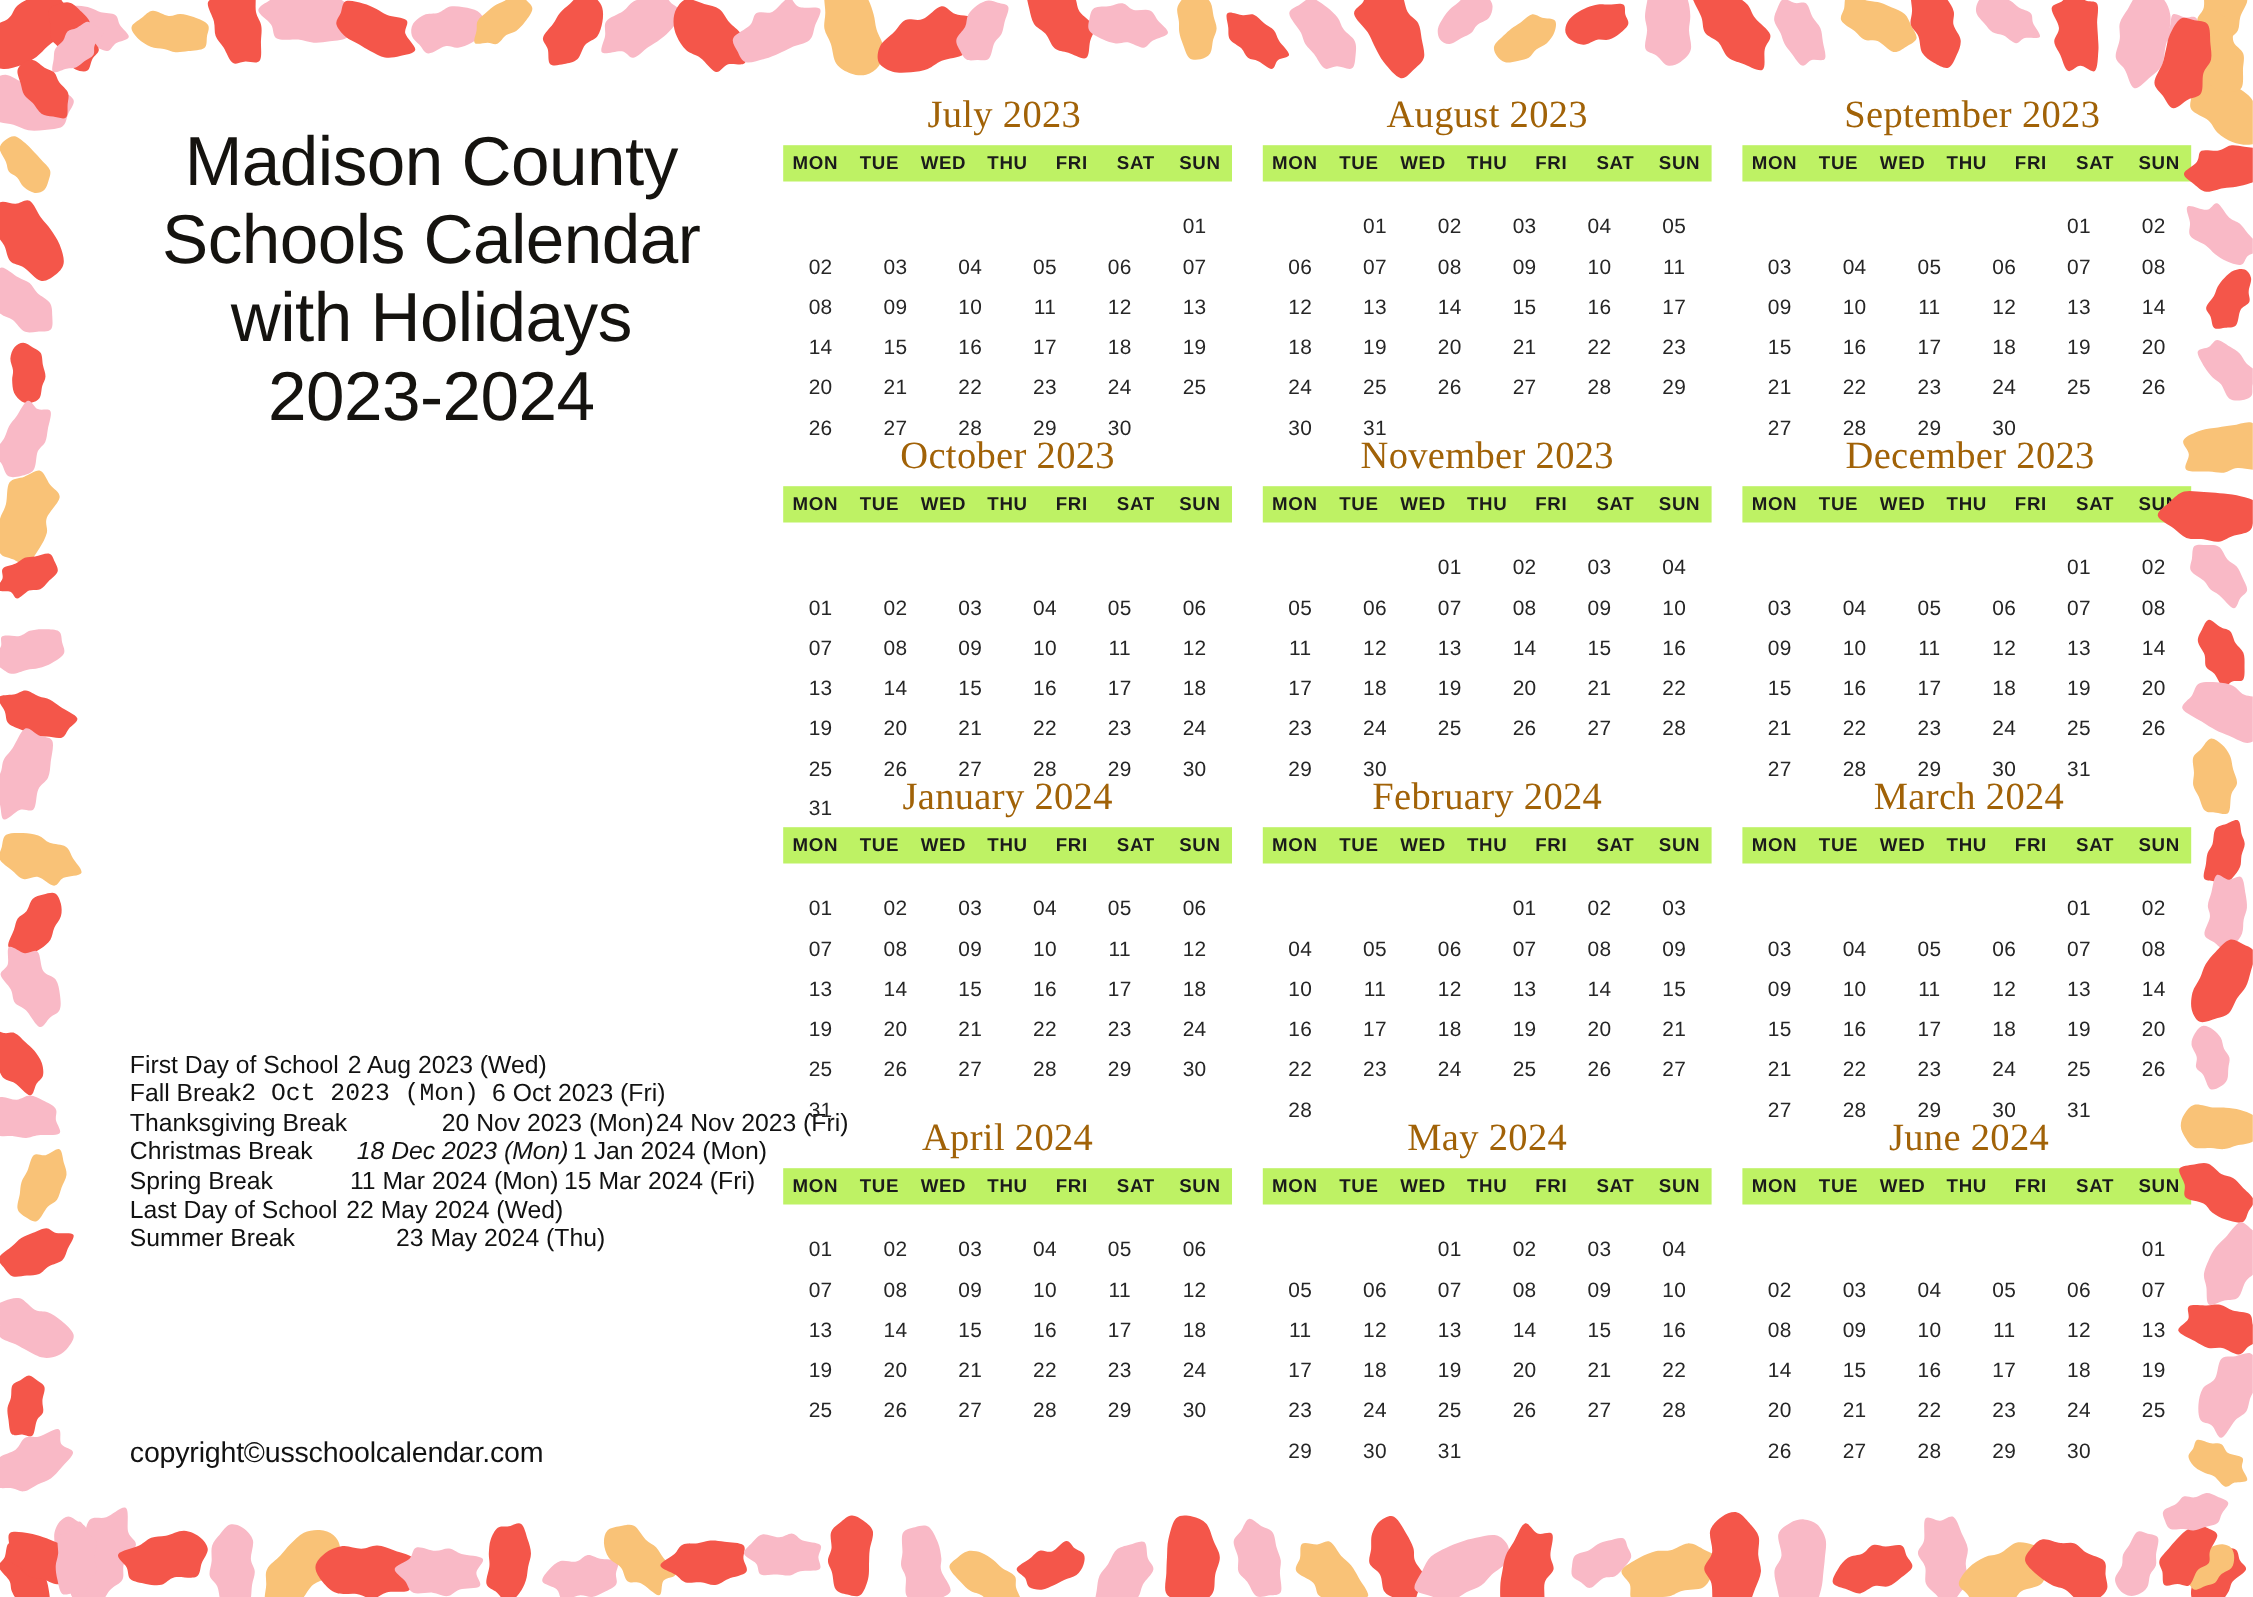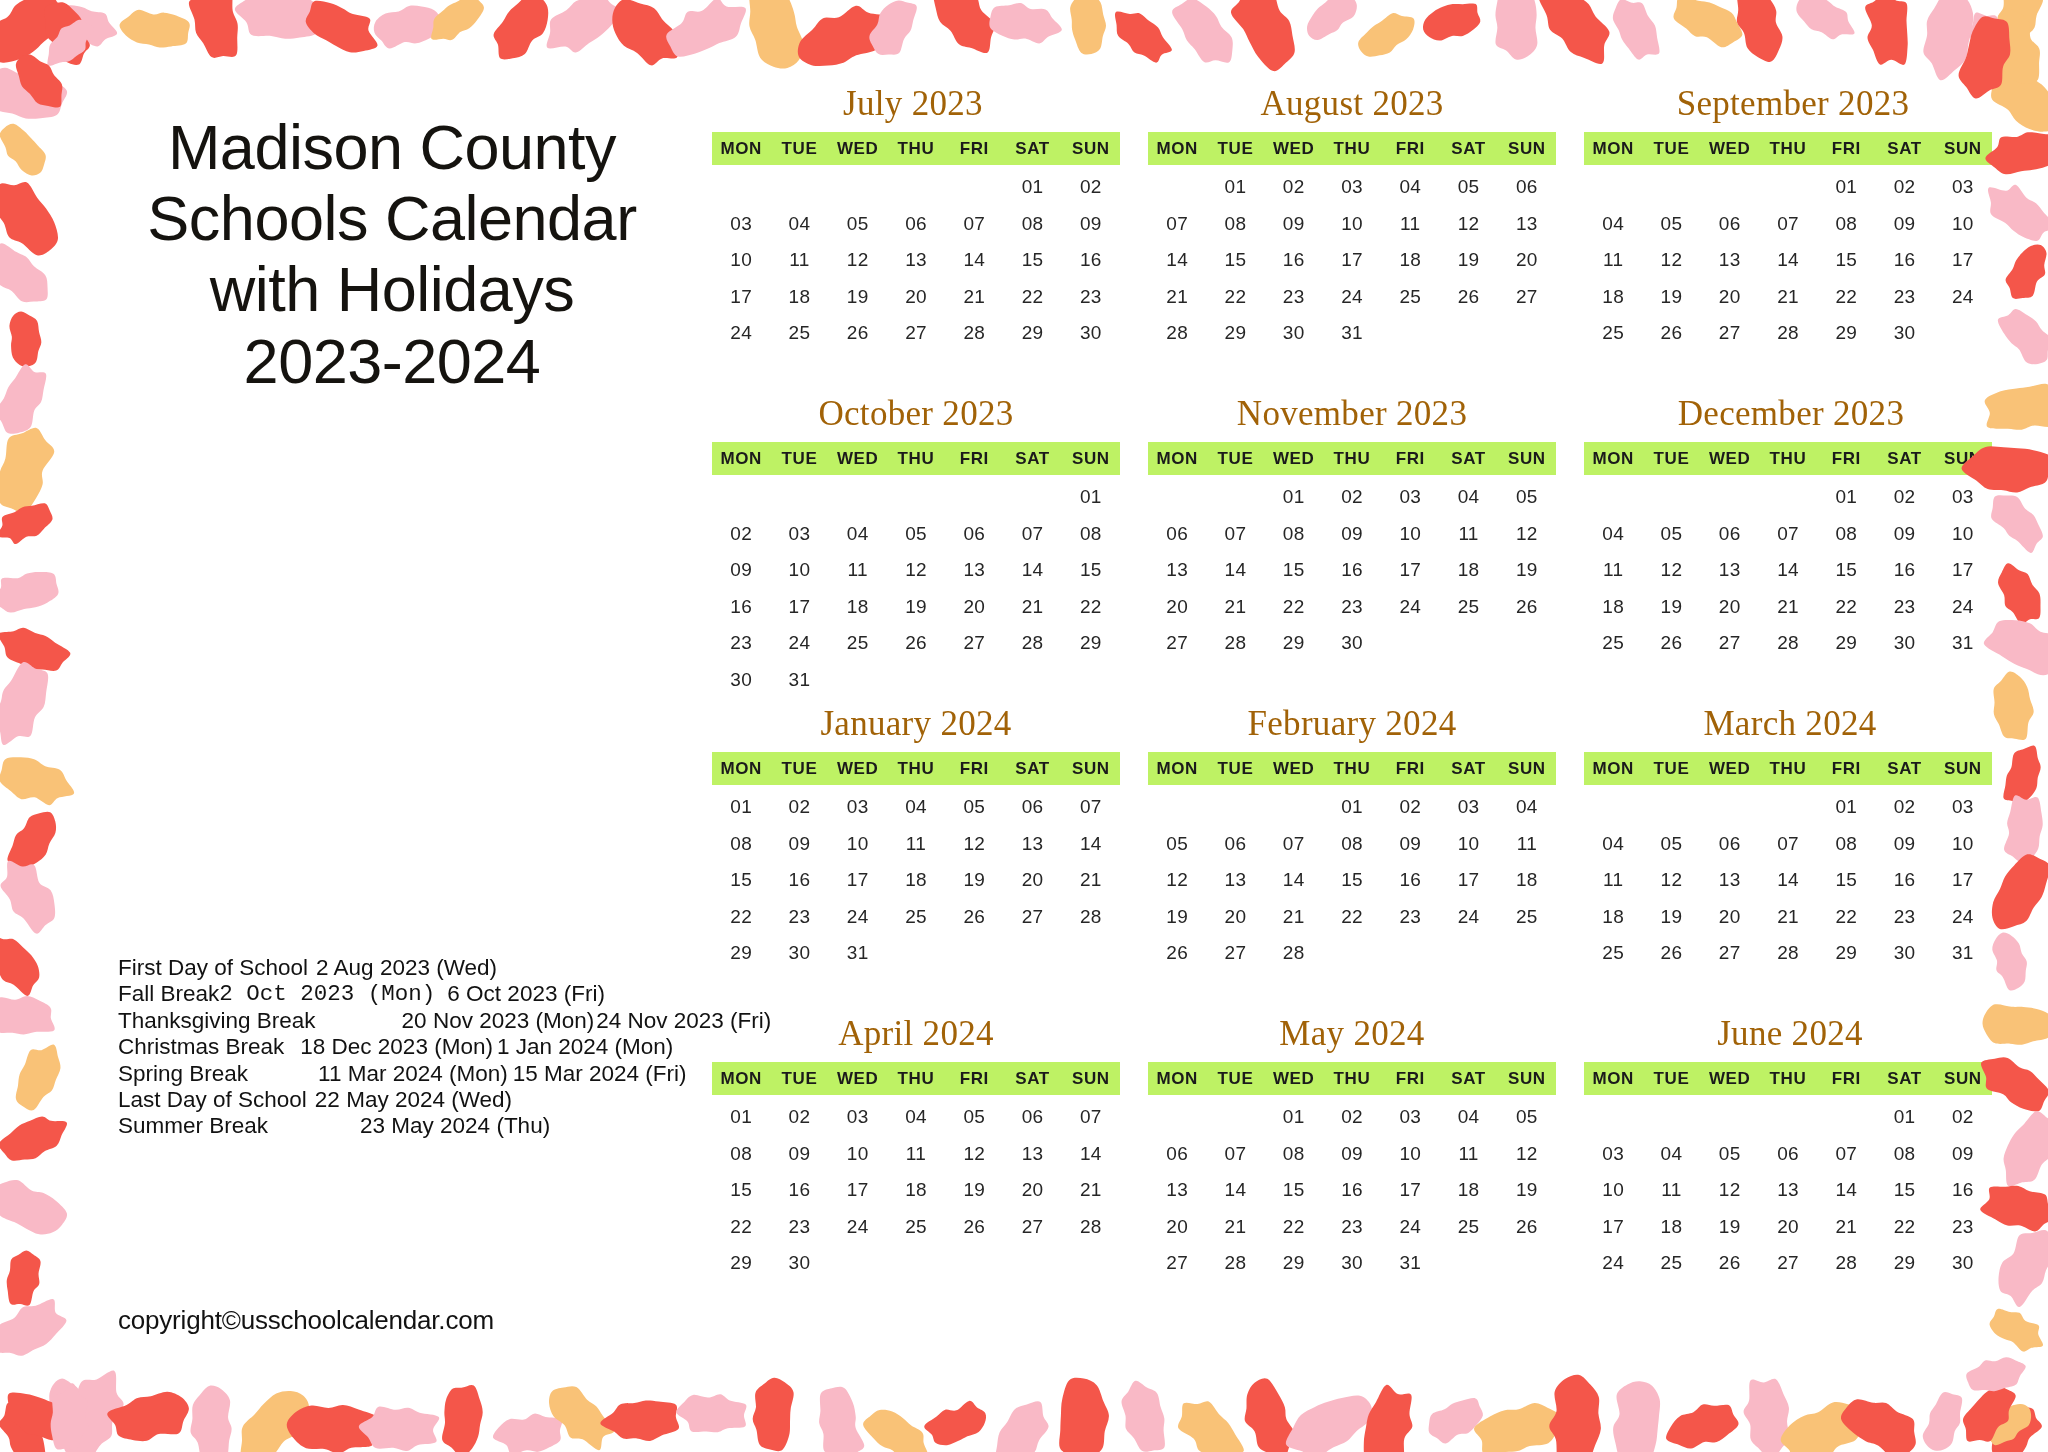--- a/index.html
+++ b/index.html
@@ -67,21 +67,21 @@
   .legend-name { }
   .legend-start { }
   .legend-end { }
 
   
   .lr0 .legend-start { margin-left: 8px; }
   .lr1 .legend-start { margin-left: 0px; font-family: Liberation Mono, monospace; }
   .lr1 .legend-end   { margin-left: 12px; text-align: right; }
   .lr2 .legend-start { margin-left: 86px; }
   .lr2 .legend-end   { margin-left: 2px; }
-  .lr3 .legend-start { margin-left: 16px; }
+  .lr3 .legend-start { margin-left: 40px; font-style: italic; }
   .lr3 .legend-end   { margin-left: 4px; }
   .lr4 .legend-start { margin-left: 70px; }
   .lr4 .legend-end   { margin-left: 5px; }
   .lr5 .legend-start { margin-left: 8px; }
   .lr6 .legend-start { margin-left: 92px; }
 
   
   .copyright {
     position: absolute;
     left: 118px;
@@ -122,23 +122,23 @@
   }
   .dow {
     font-size: 17px;
     font-weight: 700;
     color: #1b1b1b;
     text-align: center;
     letter-spacing: 0.6px;
   }
   .days {
     display: grid;
-    grid-template-columns: repeat(7, 1fr);
+    grid-template-columns: repeat(6, 1fr);
     grid-auto-rows: 36.5px;
-    padding-top: 4px;
+    padding-top: 24px;
   }
   .day {
     font-size: 19px;
     color: #262626;
     text-align: center;
     line-height: 36.5px;
     letter-spacing: 0.3px;
   }
   .day.empty { color: transparent; }
 

